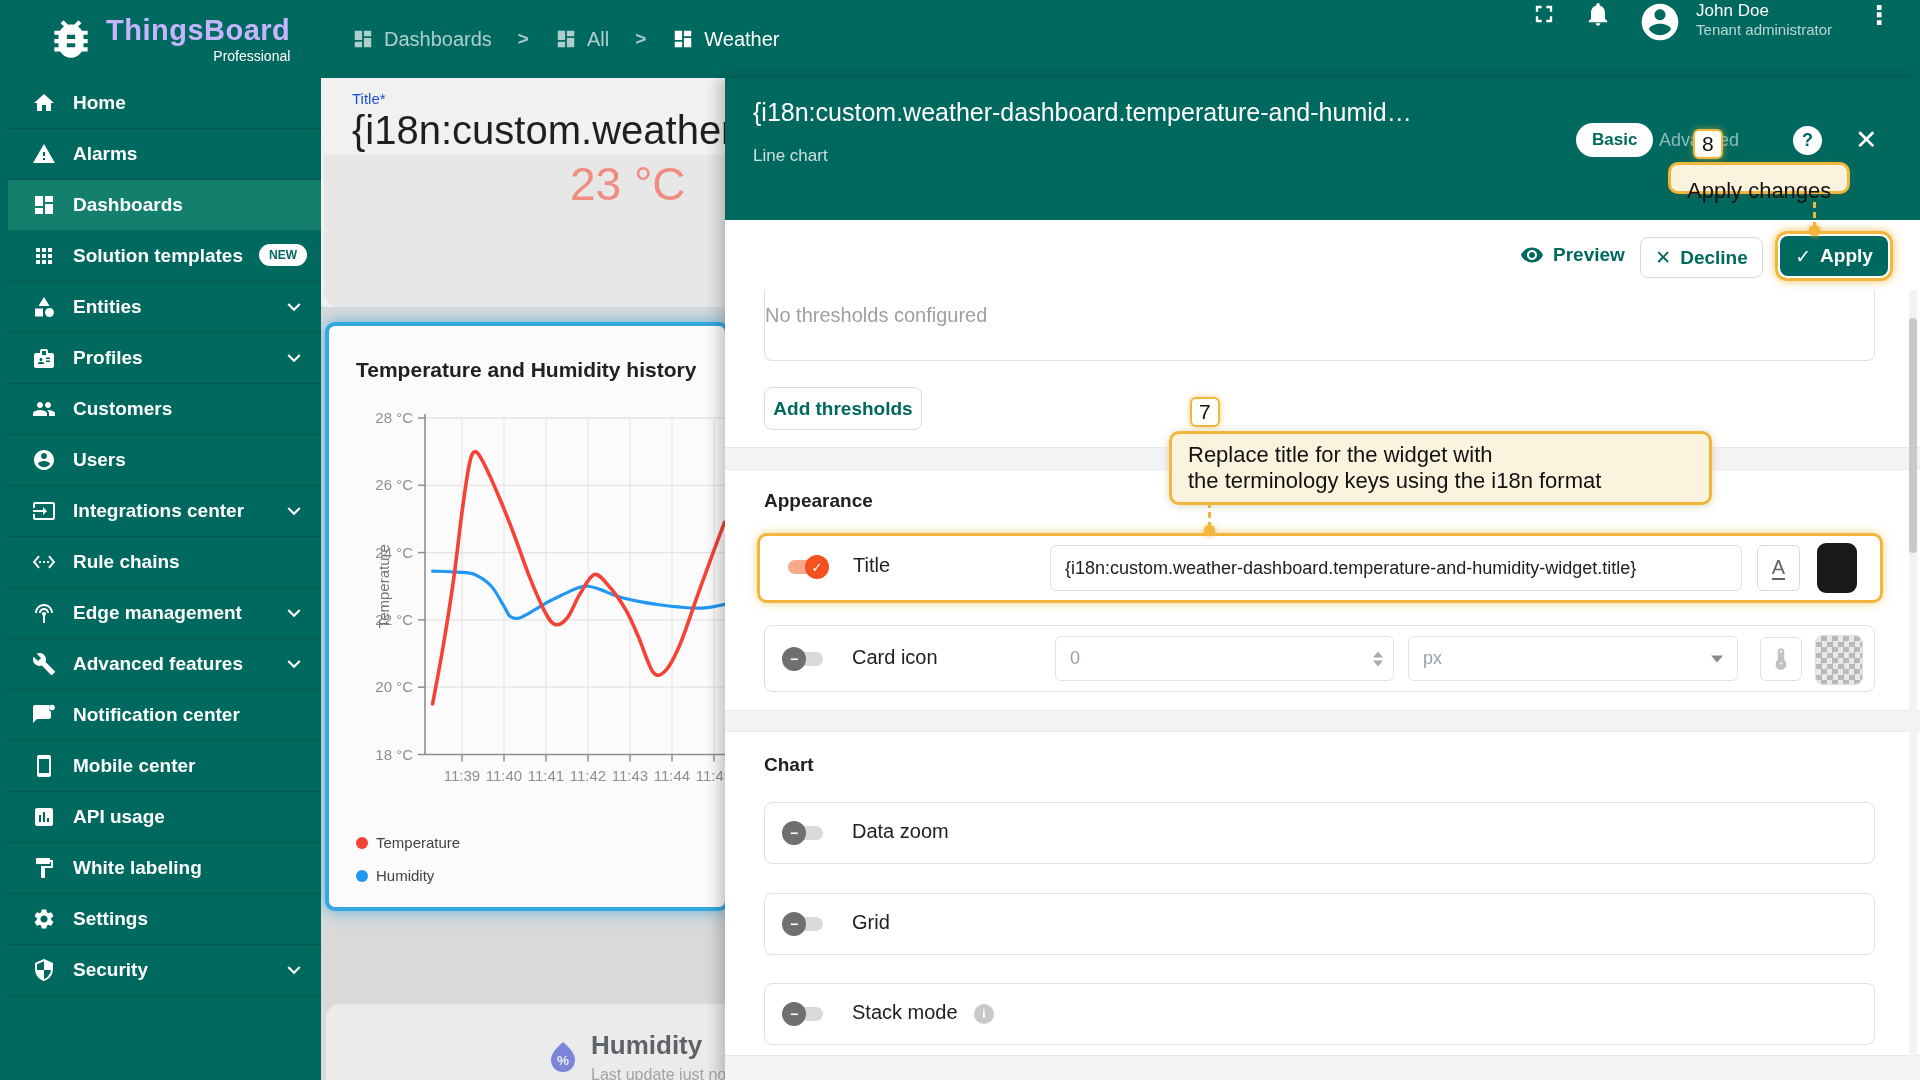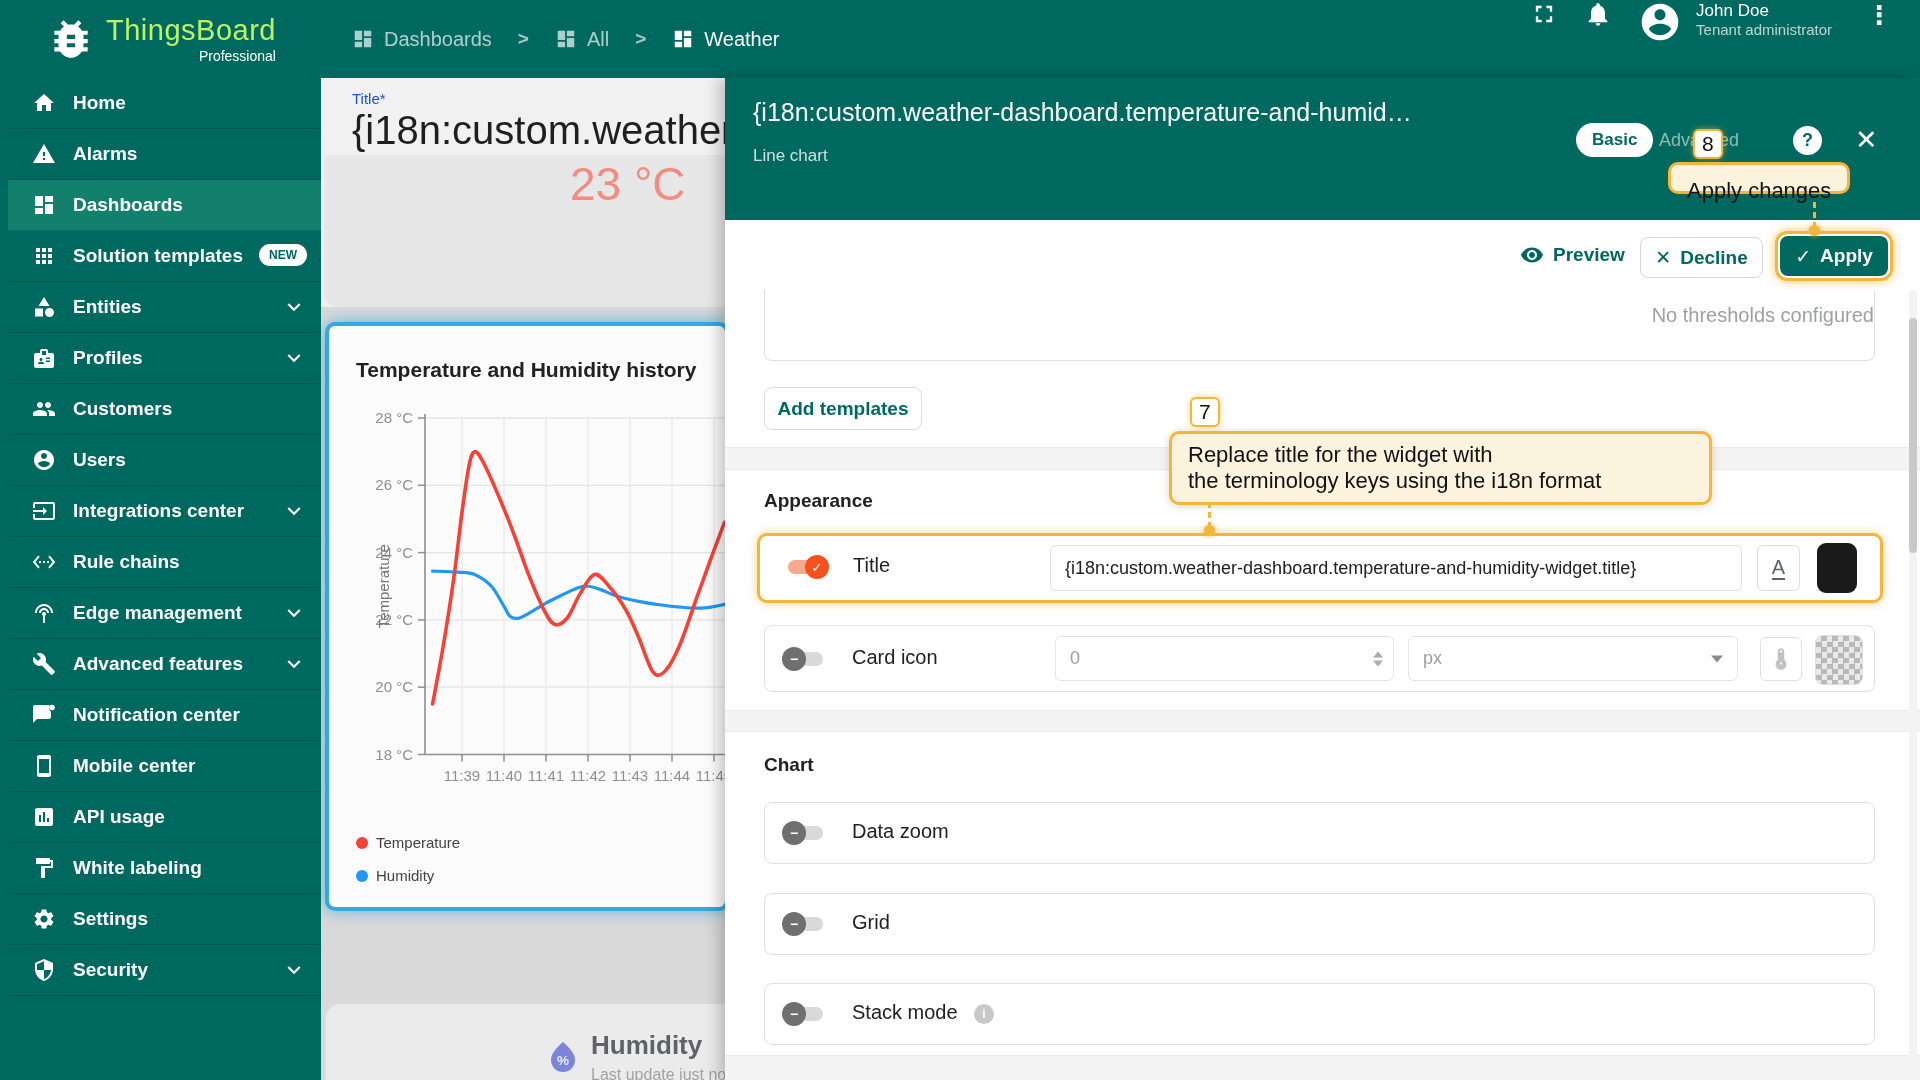--- a/index.html
+++ b/index.html
@@ -3,21 +3,21 @@
 <meta charset="utf-8">
 <style>
   html,body{margin:0;padding:0;background:#fff;font-family:"Liberation Sans","DejaVu Sans",sans-serif;}
   #app{position:relative;width:1920px;height:1080px;overflow:hidden;background:#D9D9D9;}
   svg{display:block}
   
   #topbar{position:absolute;left:0;top:0;width:1920px;height:78px;background:#00695F;z-index:5;}
   .logo-wrap{position:absolute;left:46px;top:14px;display:flex;align-items:center;color:#fff;}
   .logo-mark{width:50px;height:50px;color:#fff}
   .logo-text{margin-left:10px;display:flex;flex-direction:column;align-items:flex-end}
-  .logo-title{font-size:29px;font-weight:normal;color:#bef264;letter-spacing:.5px}
+  .logo-title{font-size:29px;font-weight:bold;color:#c4b5fd;letter-spacing:.5px}
   .logo-sub{font-size:14px;color:#fff;margin-top:1px}
   #breadcrumbs{position:absolute;left:352px;top:0;height:78px;display:flex;align-items:center;gap:26px;}
   .crumb{display:flex;align-items:center;gap:10px;color:rgba(255,255,255,.68);font-size:20px;cursor:pointer}
   .crumb.current{color:#fff}
   .crumb svg{width:22px;height:22px}
   .crumb-sep{color:rgba(255,255,255,.65);font-size:19px;font-weight:bold}
   #topbar-right{position:absolute;right:0;top:0;height:78px;display:flex;align-items:flex-start;gap:26px;padding-right:28px}
   .tb-icon{width:28px;height:28px;color:#fff;cursor:pointer}
   .avatar{width:44px;height:44px;color:#fff}
   .user-block{display:flex;flex-direction:column;line-height:1.25;margin-left:-12px}
@@ -64,21 +64,21 @@
   
   #p-toolbar{position:absolute;left:0;top:142px;width:1195px;height:70px;background:#fff}
   .btn-preview{position:absolute;left:795px;top:16px;display:flex;align-items:center;gap:9px;color:#00695F;font-size:19px;font-weight:bold;cursor:pointer;height:38px}
   .btn-preview svg{width:24px;height:24px}
   .btn-decline{position:absolute;left:915px;top:17px;width:123px;height:41px;border:1px solid #D7D7D7;border-radius:8px;background:#fff;color:#00695F;font-size:19px;font-weight:bold;display:flex;align-items:center;justify-content:center;gap:9px;box-sizing:border-box;cursor:pointer}
   .apply-ring{position:absolute;left:1050px;top:11px;width:118px;height:50px;border:3px solid #F2B63C;border-radius:12px;box-sizing:border-box;box-shadow:0 0 10px rgba(242,182,60,.85)}
   .btn-apply{position:absolute;left:2px;top:2px;right:2px;bottom:2px;background:#00695F;border-radius:8px;color:#fff;font-size:19px;font-weight:bold;display:flex;align-items:center;justify-content:center;gap:9px;cursor:pointer}
   
   #p-body{position:absolute;left:0;top:212px;width:1195px;height:790px;background:#fff}
   .thr-card{position:absolute;left:39px;top:0;width:1111px;height:71px;border:1px solid #E0E0E0;border-top:none;border-radius:0 0 8px 8px;box-sizing:border-box}
-  .thr-empty{position:absolute;left:0;right:0;top:14px;text-align:right;font-size:20px;color:#9CA0A4}
+  .thr-empty{position:absolute;left:0;right:0;top:14px;text-align:left;font-size:20px;color:#9CA0A4}
   .btn-addthr{position:absolute;left:39px;top:97px;width:158px;height:43px;border:1px solid #DCDCDC;border-radius:8px;background:#fff;color:#00695F;font-size:19px;font-weight:bold;display:flex;align-items:center;justify-content:center;box-sizing:border-box;cursor:pointer}
   .band{position:absolute;left:0;width:1195px;background:#F4F4F4;border-top:1px solid #EAEAEA;border-bottom:1px solid #EAEAEA;box-sizing:border-box}
   .sec-head{position:absolute;left:39px;font-size:19px;font-weight:bold;color:#212121}
   .row-card{position:absolute;left:39px;width:1111px;border:1px solid #E0E0E0;border-radius:8px;background:#fff;box-sizing:border-box}
   .row-label{position:absolute;font-size:20px;color:#212121;white-space:nowrap}
   
   .sw{position:absolute;width:46px;height:24px;cursor:pointer}
   .sw .tr{position:absolute;left:5px;top:5px;width:36px;height:14px;border-radius:7px;background:#D9D9D9}
   .sw .th{position:absolute;top:0;left:0;width:24px;height:24px;border-radius:50%;background:#6F6F6F;color:#fff;display:flex;align-items:center;justify-content:center;font-size:14px;font-weight:bold;line-height:1}
   .sw.on .tr{background:#F9A78E}
@@ -398,21 +398,21 @@
           <span>✓</span>
           <span>Apply</span>
         </div>
       </div>
     </div>
 
     <div id="p-body">
       <div class="thr-card">
         <div class="thr-empty">No thresholds configured</div>
       </div>
-      <div class="btn-addthr">Add templates</div>
+      <div class="btn-addthr">Add thresholds</div>
 
       <div class="band" style="top:157px;height:23px"></div>
 
       <div class="sec-head" style="top:200px">Appearance</div>
 
       <div class="title-ring">
         <div class="sw on" style="left:23px;top:19px">
           <div class="tr"></div>
             <div class="th">✓</div>
         </div>

